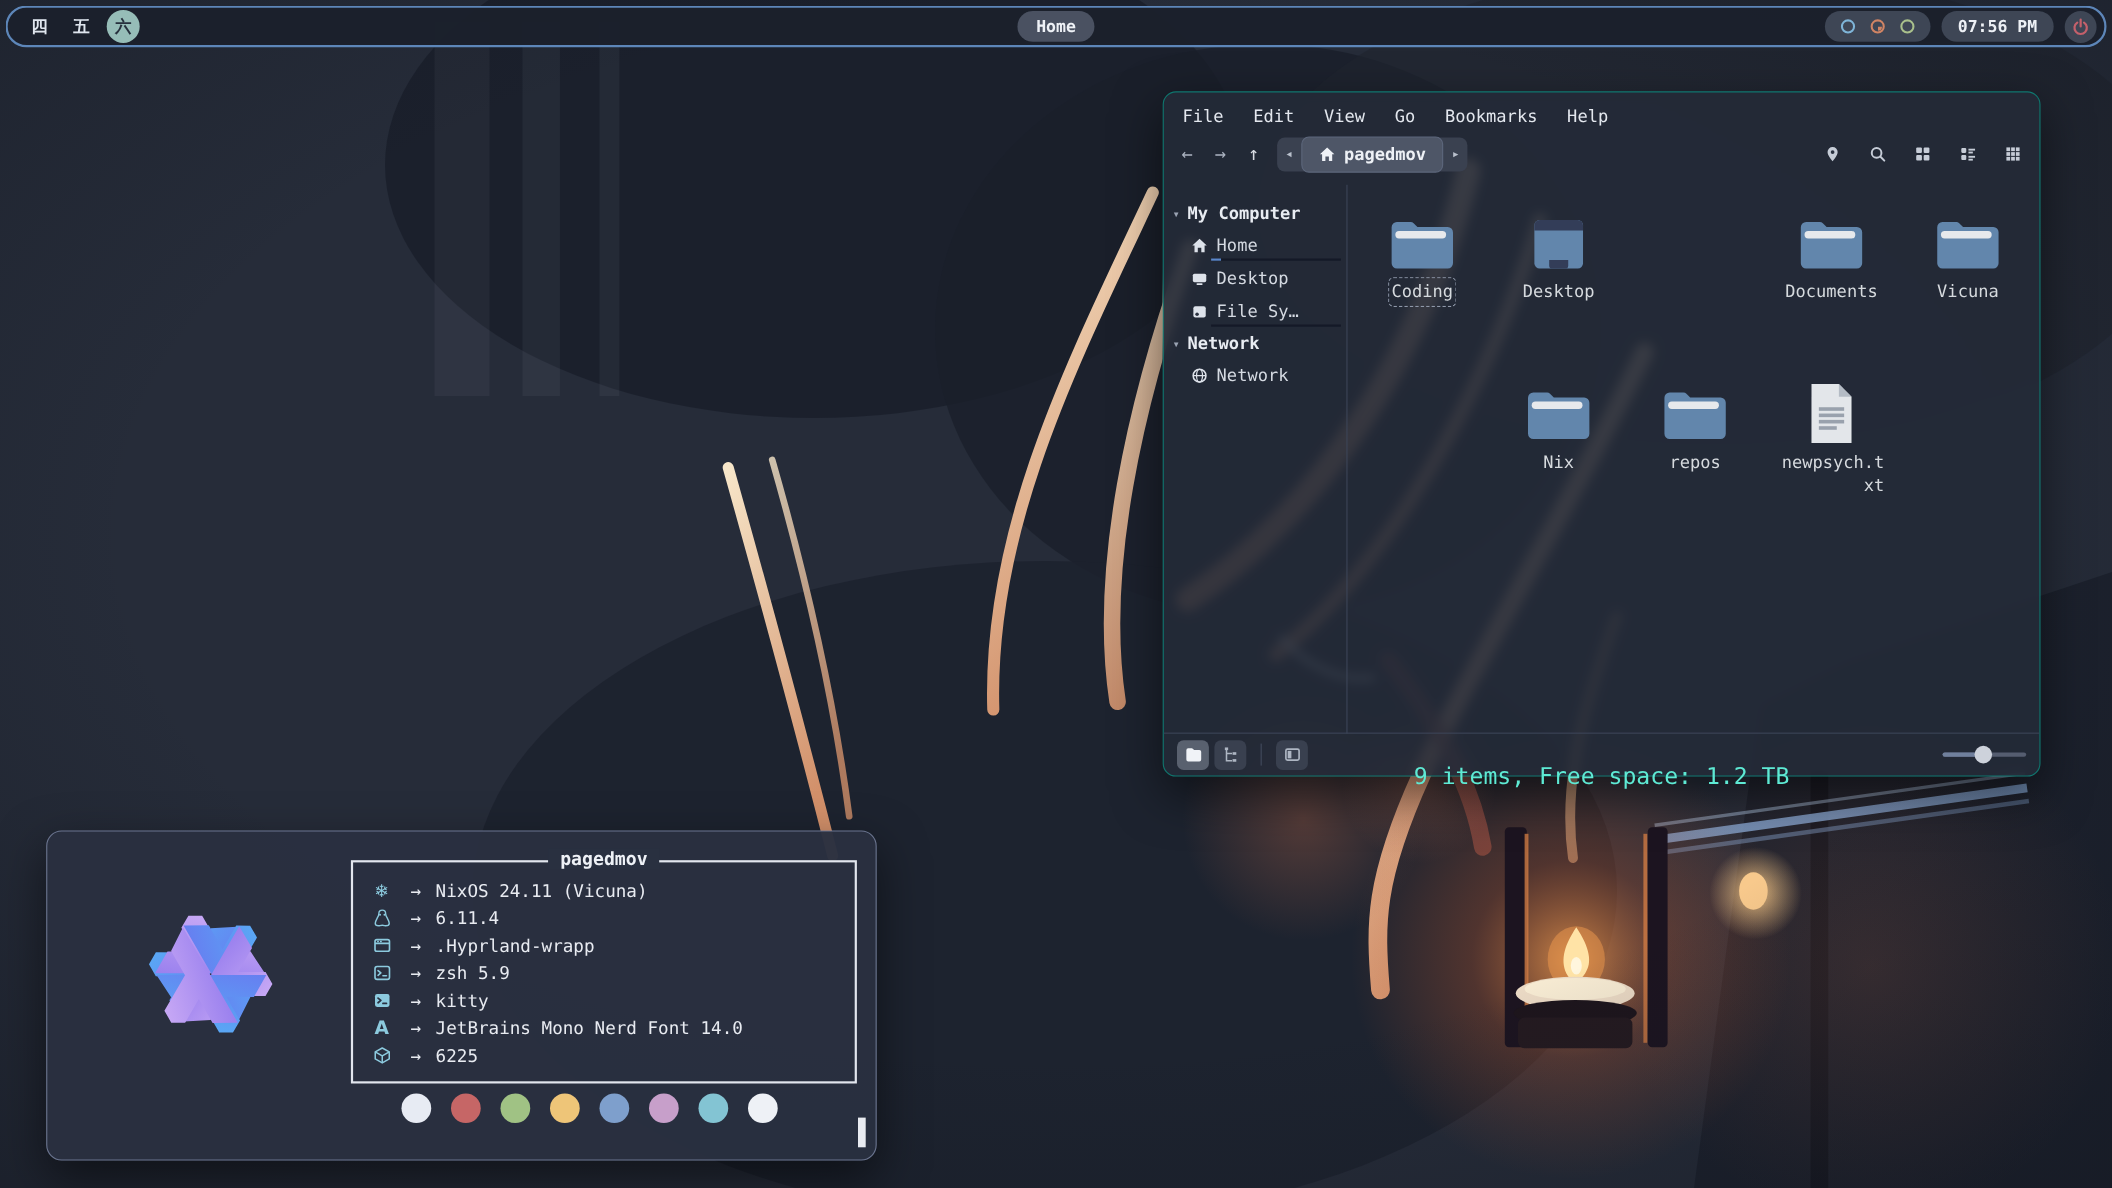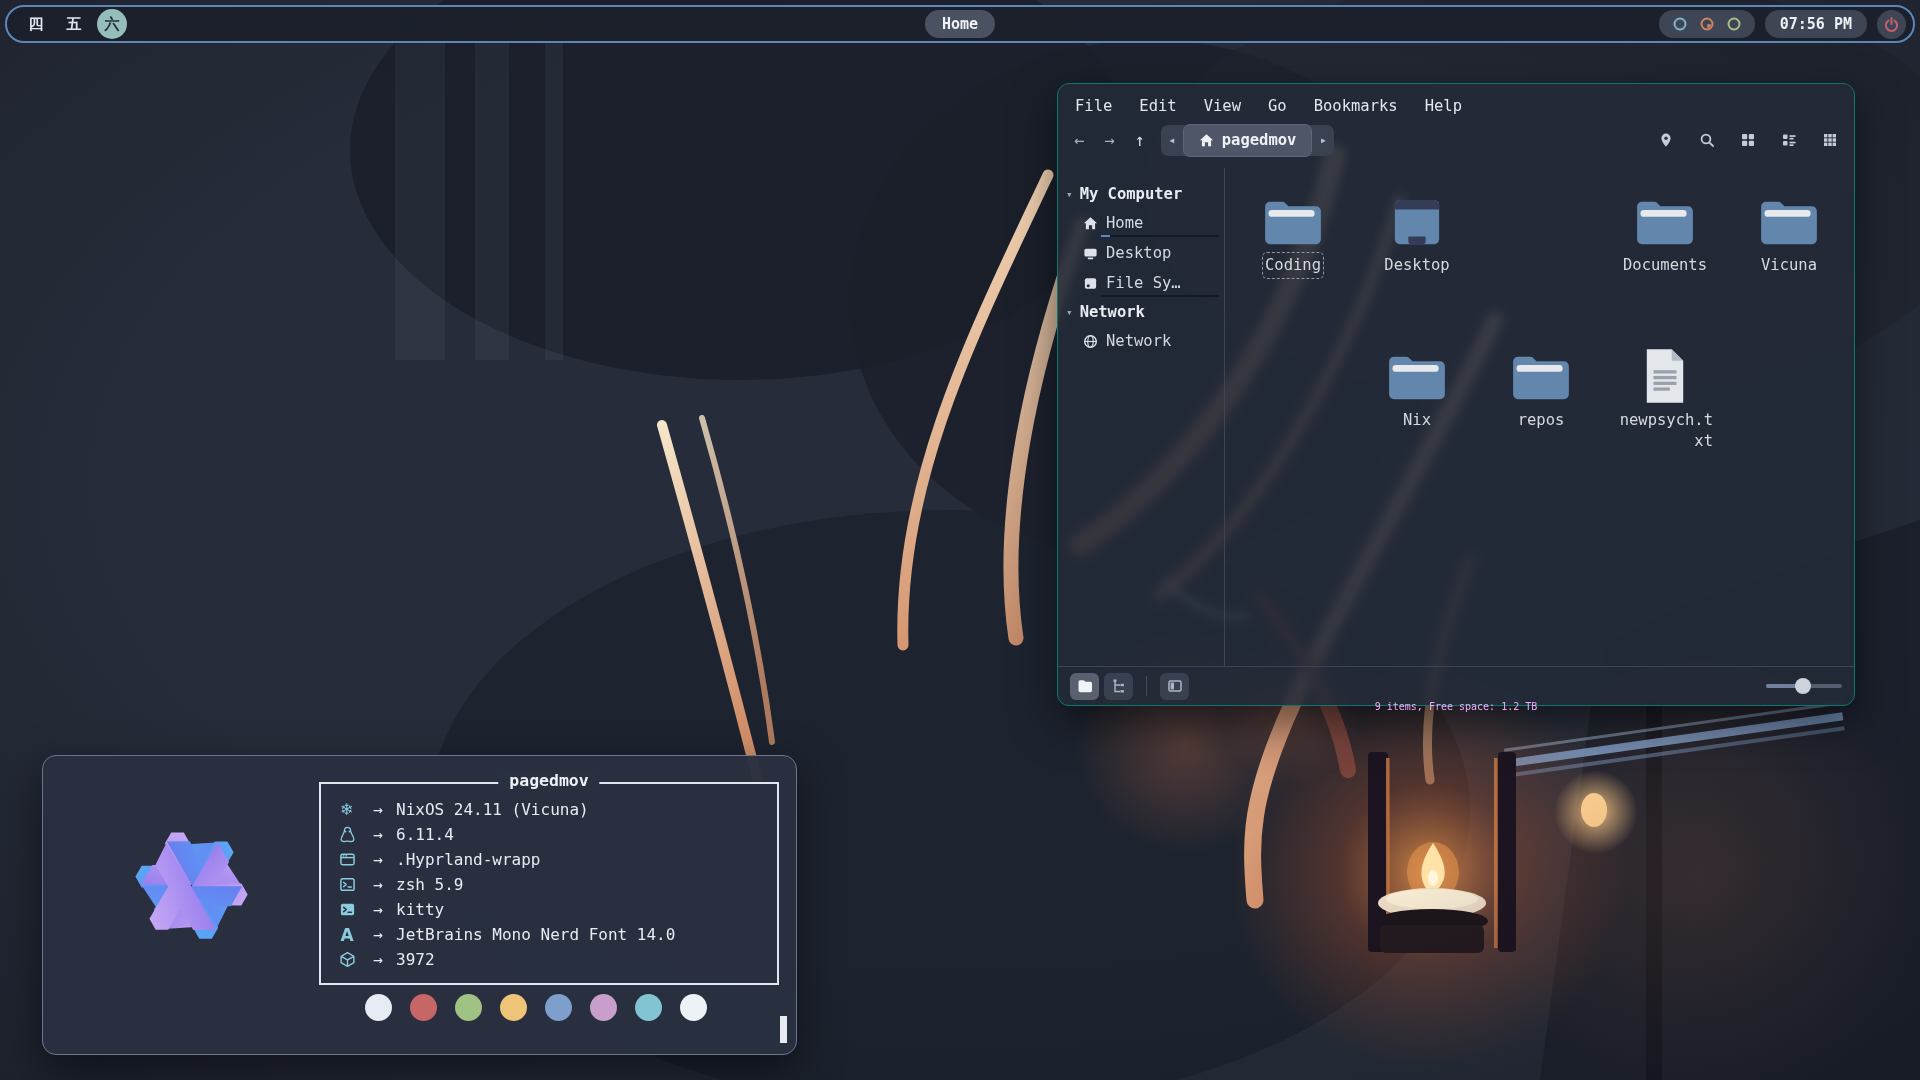--- a/index.html
+++ b/index.html
@@ -54,21 +54,21 @@
   .flabel{margin-top:7px;font-size:15.5px;color:#d6dade;text-align:right;max-width:96px;
     overflow-wrap:anywhere;line-height:1.35;}
   .flabel.focused{outline:1px dashed #8f98a9;outline-offset:2px;border-radius:2px;}
   #fm-status{position:absolute;left:0;right:0;bottom:0;height:38px;border-top:1px solid #3c4558;
     display:flex;align-items:center;padding:0 12px;}
   #st-btns{display:flex;align-items:center;gap:5px;}
   .st-btn{width:29px;height:27px;border-radius:6px;display:flex;align-items:center;justify-content:center;
     background:#39404f;color:#aeb6c3;}
   .st-btn.active{background:#59616f;color:#f0f3f7;}
   .st-sep{width:1px;height:20px;background:#434c5e;margin:0 8px;}
-  #st-text{position:absolute;left:50%;transform:translateX(-50%);font-size:10px;color:#f0abfc;margin-top:40px;}
+  #st-text{position:absolute;left:50%;transform:translateX(-50%);font-size:21px;color:#5eead4;margin-top:40px;}
   #st-slider{margin-left:auto;display:flex;align-items:center;position:relative;width:76px;height:18px;}
   #st-track{position:absolute;left:0;right:0;top:7px;height:4px;border-radius:2px;background:#555d70;}
   #st-fill{position:absolute;left:0;width:36px;top:7px;height:4px;border-radius:2px;background:#70809d;}
   #st-knob{position:absolute;left:29px;top:1px;width:16px;height:16px;border-radius:50%;background:#cdd2db;}
 
   
   #term{position:absolute;left:42px;top:755px;width:753px;height:298px;
     background:rgba(41,48,64,.97);border:1px solid #6b7590;border-radius:14px;
     box-shadow:0 16px 44px rgba(0,0,0,.5);z-index:10;}
   #nixlogo{position:absolute;left:46px;top:40px;}
@@ -517,21 +517,21 @@
           <span class="val">JetBrains Mono Nerd Font 14.0</span>
         </div>
         <div class="frow">
           <span class="ic">
             <svg viewBox="0 0 16 16" width="17" height="17">
               <path d="M8 1.6 14 5v6L8 14.4 2 11V5z" fill="none" stroke="currentColor" stroke-width="1.3" stroke-linejoin="round"></path>
               <path d="M2 5l6 3.4L14 5M8 8.4v6" fill="none" stroke="currentColor" stroke-width="1.3"></path>
             </svg>
           </span>
           <span class="arrow">→</span>
-          <span class="val">3972</span>
+          <span class="val">6225</span>
         </div>
       </div>
   </div>
   <div id="dots">
       <span class="dot" style="background: rgb(231, 235, 243);"></span>
       <span class="dot" style="background: rgb(198, 102, 102);"></span>
       <span class="dot" style="background: rgb(160, 194, 132);"></span>
       <span class="dot" style="background: rgb(238, 197, 120);"></span>
       <span class="dot" style="background: rgb(126, 159, 204);"></span>
       <span class="dot" style="background: rgb(199, 159, 202);"></span>

